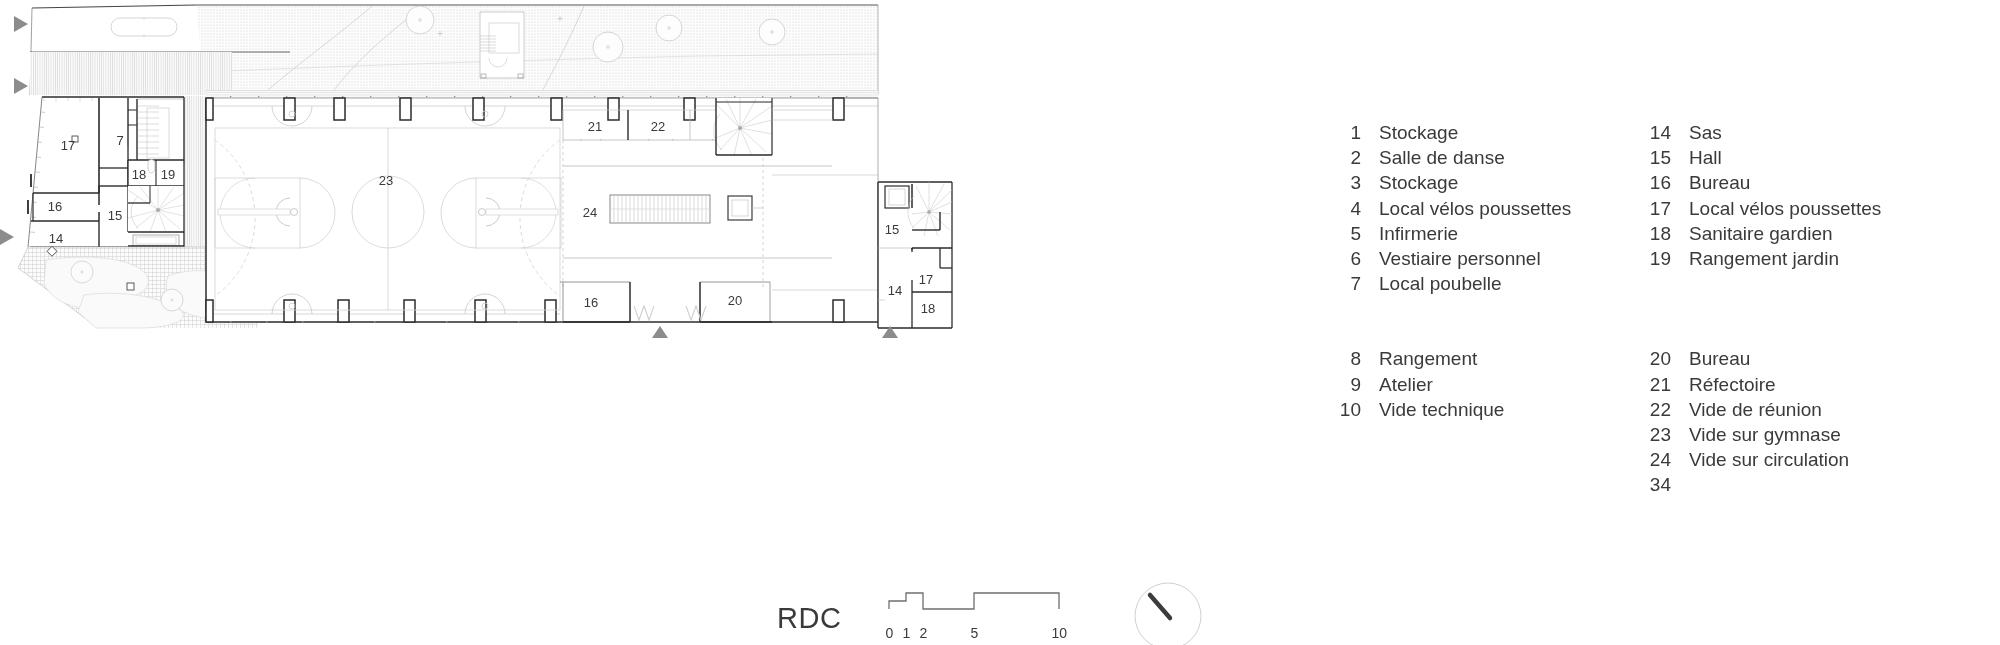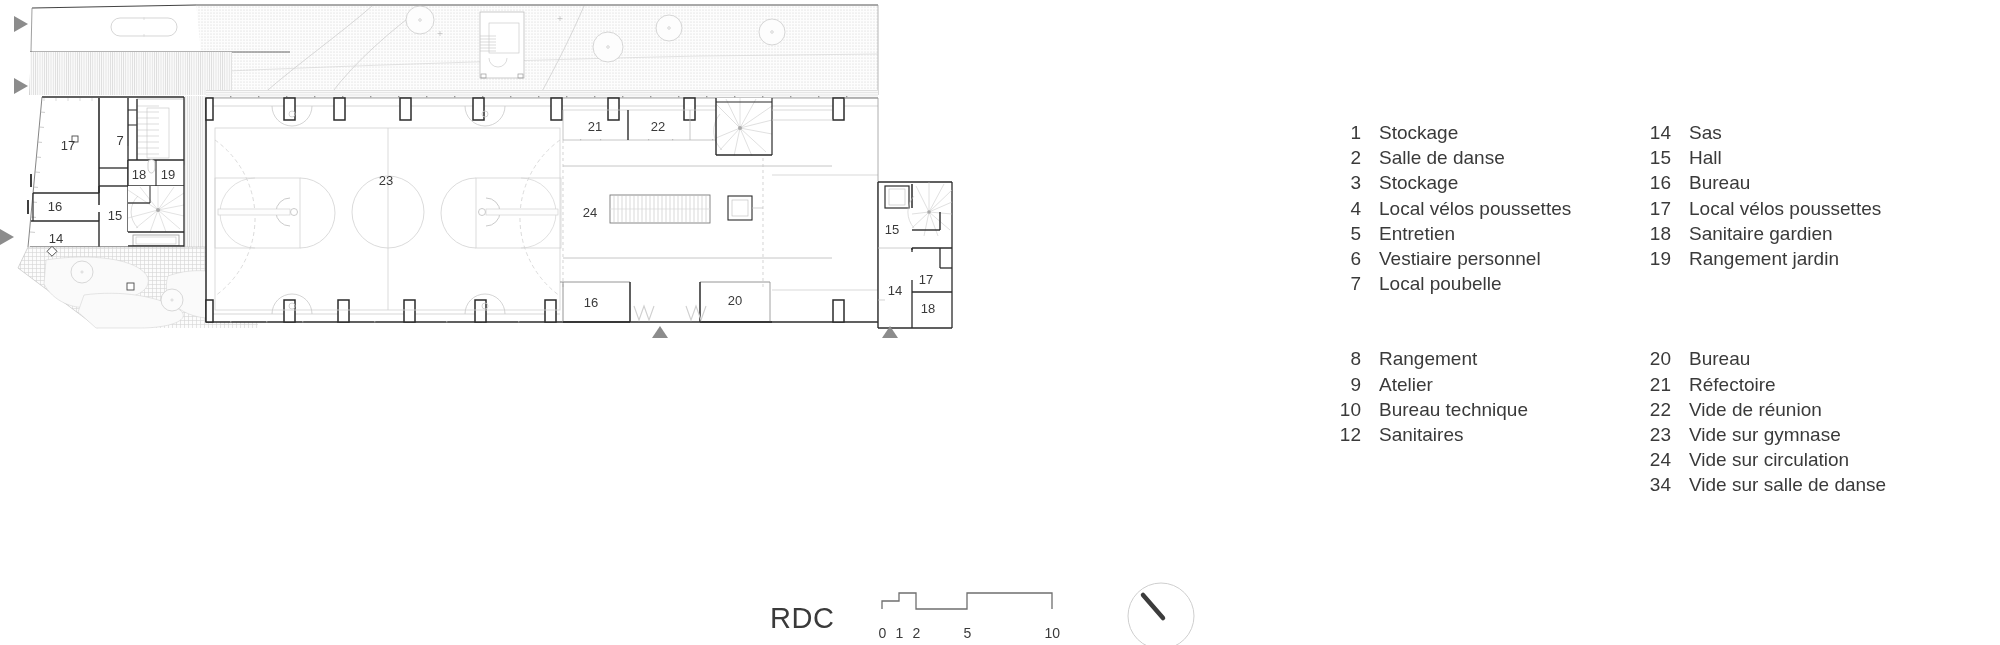--- a/index.html
+++ b/index.html
@@ -62,20 +62,21 @@
     left: 770px;
     top: 580px;
     display: flex;
     flex-direction: row;
     align-items: center;
   }
   .rdc-title {
     font-size: 29px;
     color: #3a3a3a;
     letter-spacing: 0.5px;
+    margin-left: 7px;
   }
   .scalebar {
     position: relative;
     margin-left: 46px;
   }
   .scale-tick-labels {
     position: relative;
     height: 20px;
   }
   .scale-tick-label {
@@ -600,21 +601,21 @@
       <div class="legend-row">
         <span class="legend-num">3</span>
         <span class="legend-label">Stockage</span>
       </div>
       <div class="legend-row">
         <span class="legend-num">4</span>
         <span class="legend-label">Local vélos poussettes</span>
       </div>
       <div class="legend-row">
         <span class="legend-num">5</span>
-        <span class="legend-label">Entretien</span>
+        <span class="legend-label">Infirmerie</span>
       </div>
       <div class="legend-row">
         <span class="legend-num">6</span>
         <span class="legend-label">Vestiaire personnel</span>
       </div>
       <div class="legend-row">
         <span class="legend-num">7</span>
         <span class="legend-label">Local poubelle</span>
       </div>
     </div>
@@ -653,25 +654,21 @@
       <div class="legend-row">
         <span class="legend-num">8</span>
         <span class="legend-label">Rangement</span>
       </div>
       <div class="legend-row">
         <span class="legend-num">9</span>
         <span class="legend-label">Atelier</span>
       </div>
       <div class="legend-row">
         <span class="legend-num">10</span>
-        <span class="legend-label">Bureau technique</span>
-      </div>
-      <div class="legend-row">
-        <span class="legend-num">12</span>
-        <span class="legend-label">Sanitaires</span>
+        <span class="legend-label">Vide technique</span>
       </div>
     </div>
     <div class="legend-col">
       <div class="legend-row">
         <span class="legend-num">20</span>
         <span class="legend-label">Bureau</span>
       </div>
       <div class="legend-row">
         <span class="legend-num">21</span>
         <span class="legend-label">Réfectoire</span>
@@ -683,21 +680,20 @@
       <div class="legend-row">
         <span class="legend-num">23</span>
         <span class="legend-label">Vide sur gymnase</span>
       </div>
       <div class="legend-row">
         <span class="legend-num">24</span>
         <span class="legend-label">Vide sur circulation</span>
       </div>
       <div class="legend-row">
         <span class="legend-num">34</span>
-        <span class="legend-label">Vide sur salle de danse</span>
       </div>
     </div>
   </div>
 </div>
 
 <div class="bottombar">
   <div class="rdc-title">RDC</div>
 
   <div class="scalebar">
     <svg width="185" height="30">

